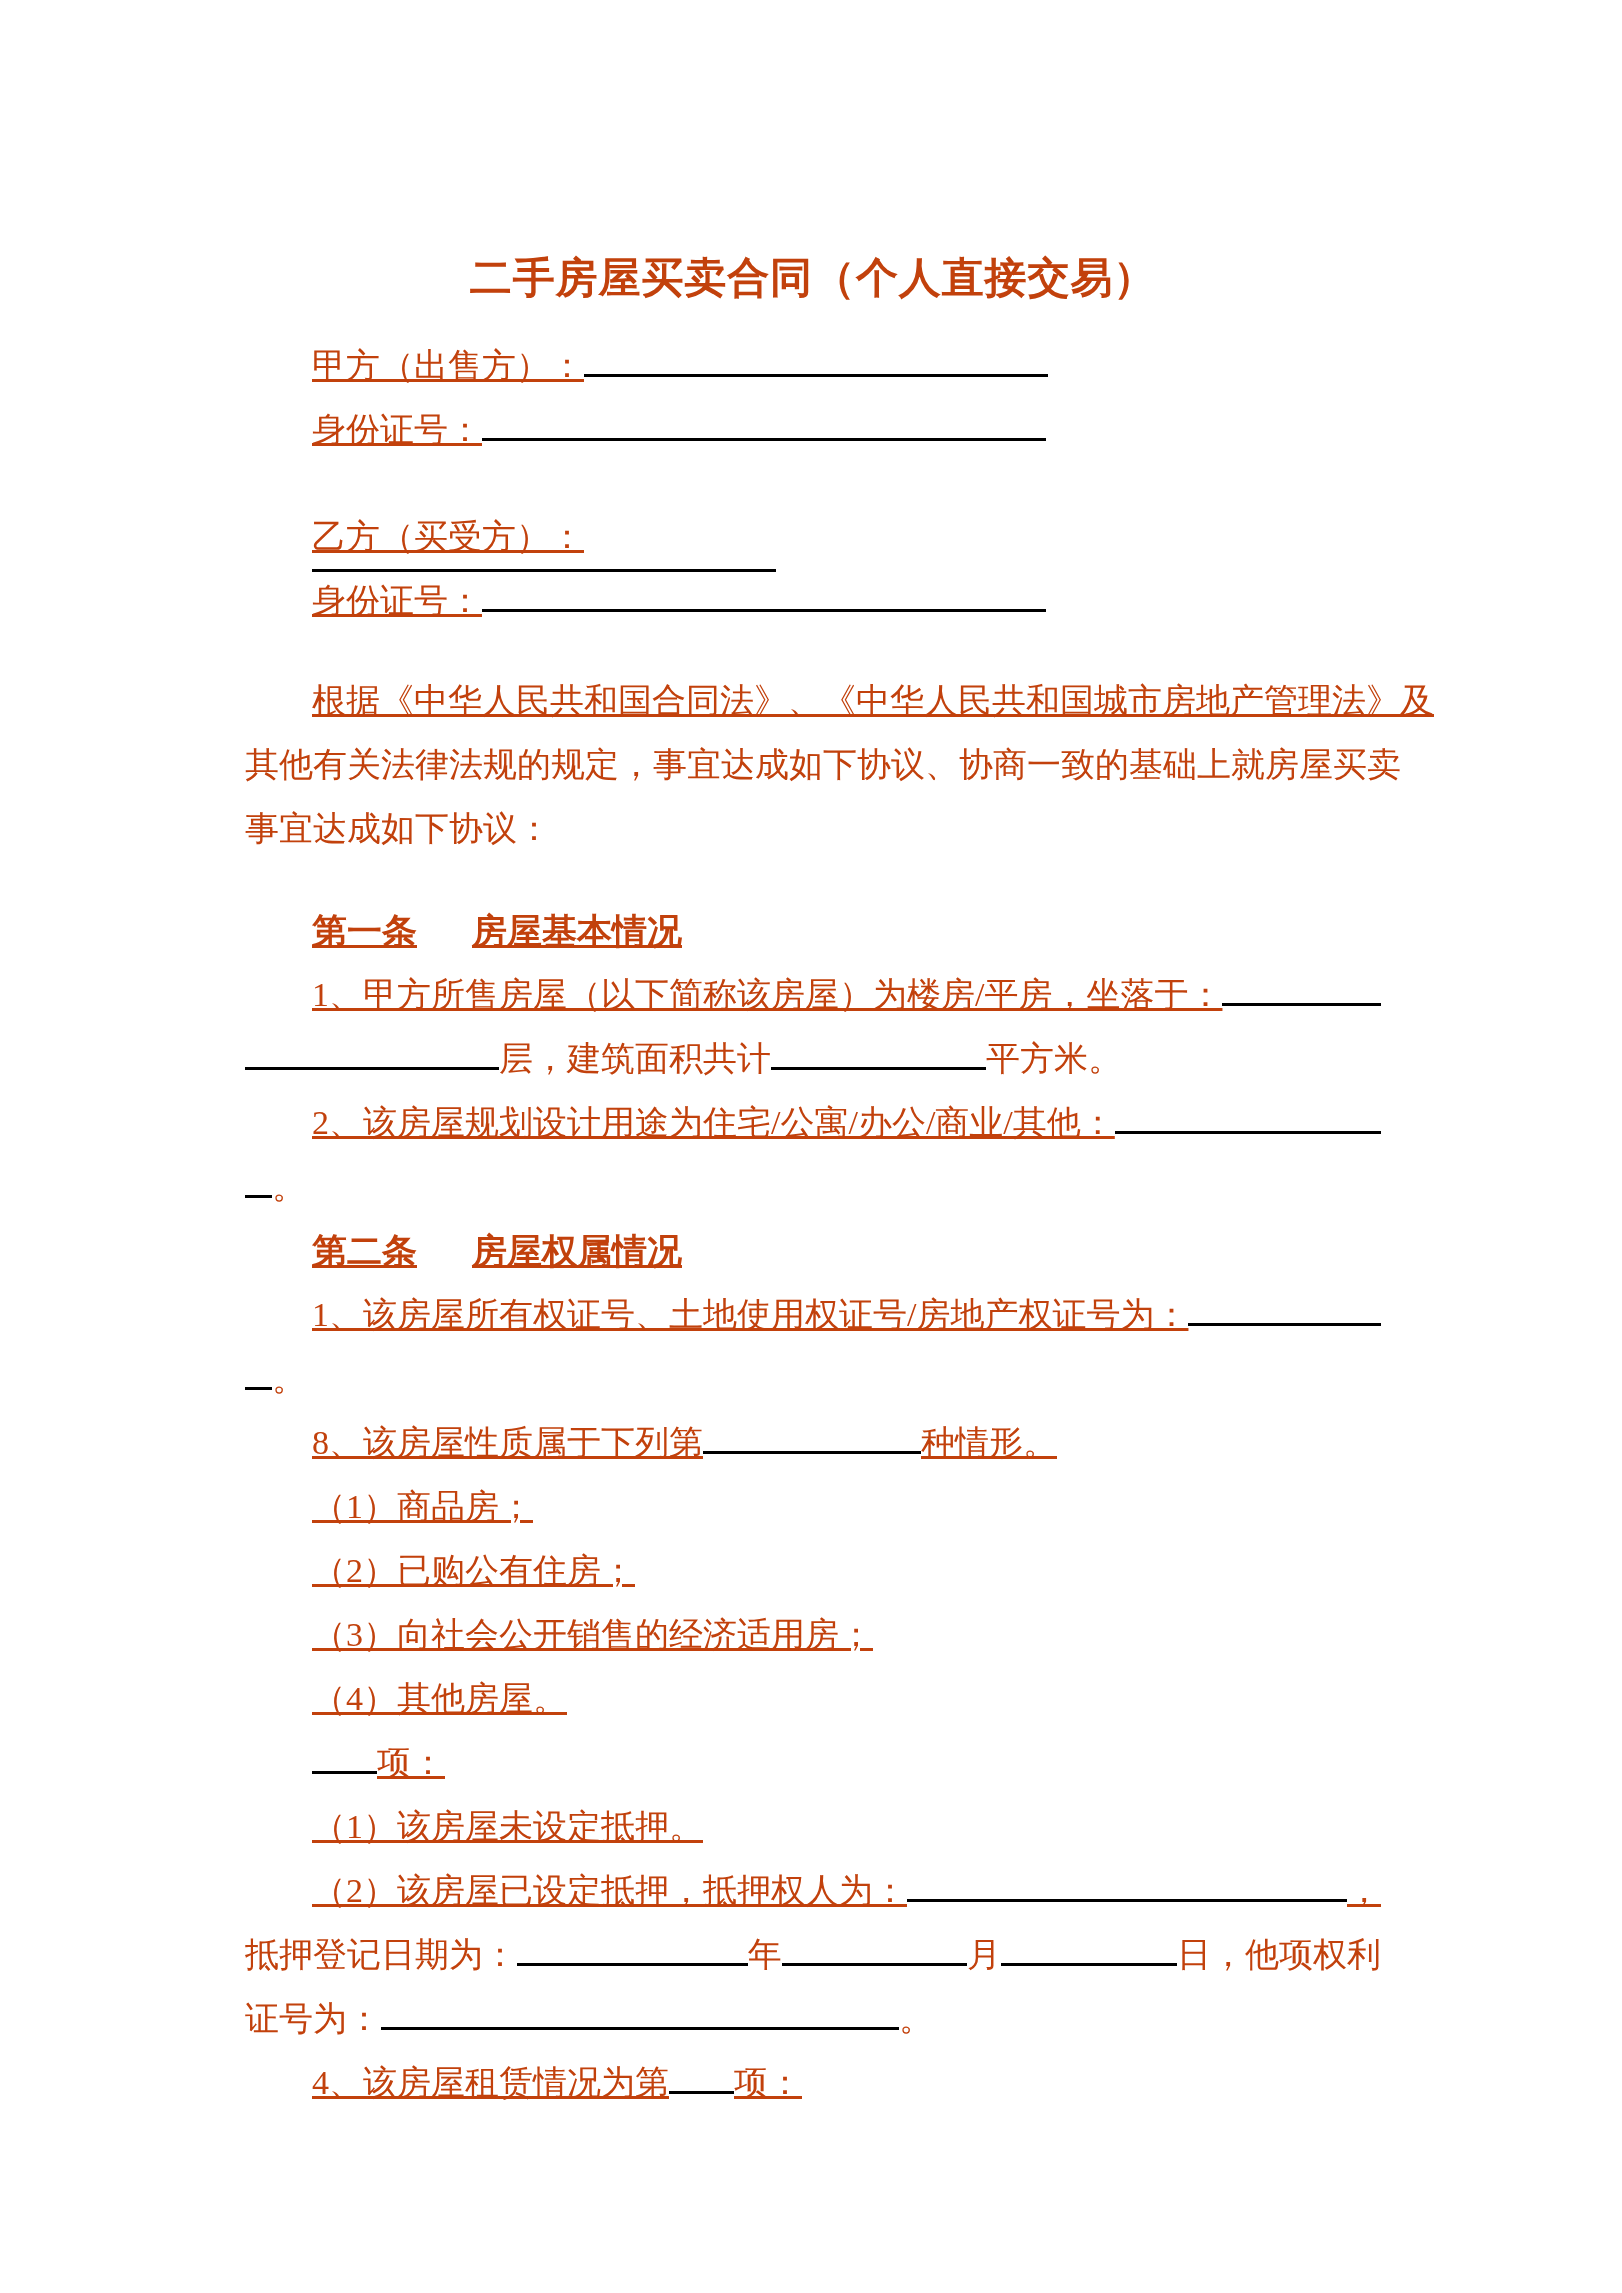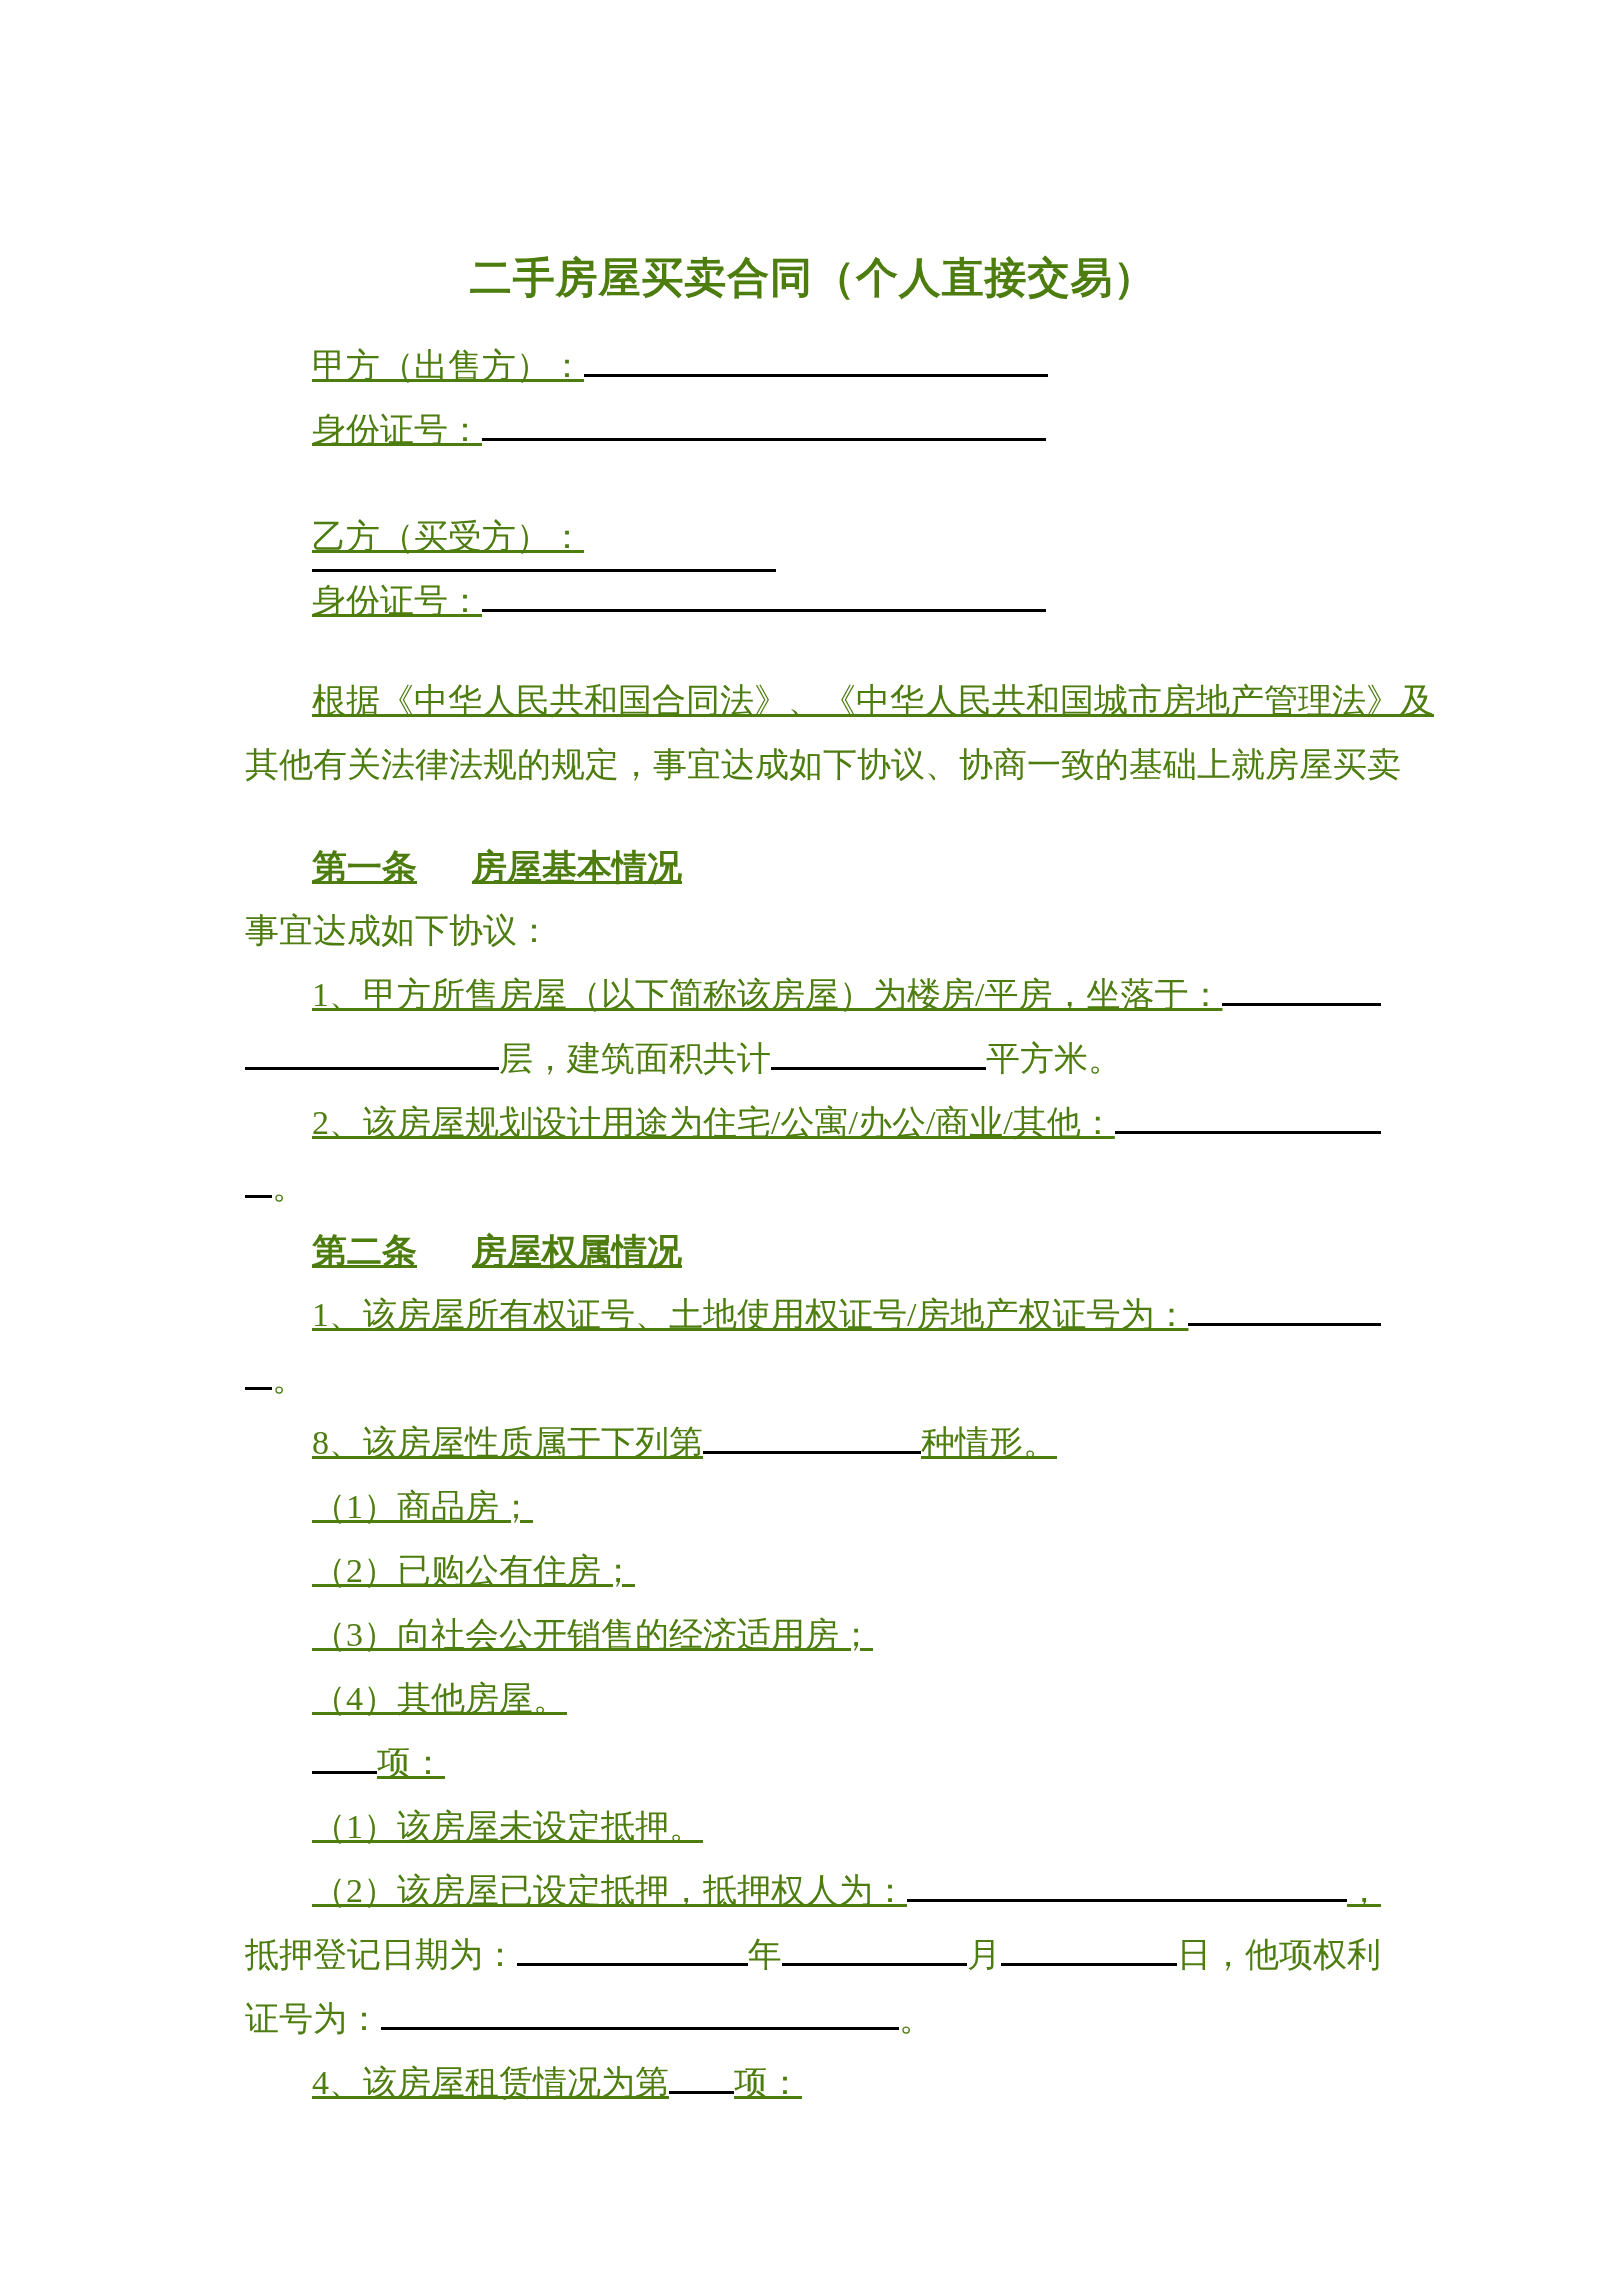--- a/index.html
+++ b/index.html
@@ -48,31 +48,31 @@
     border-bottom:3.6px solid #000000;
     margin-bottom:-6.4px;
     align-self:baseline;
   }
   .u.fill{flex:1 1 55px;}
   .gap{flex:0 0 auto;}
 </style>
 </head>
 <body>
 
-<div class="page" style="color: #4d7c0f; background: rgb(255, 255, 255); border-radius: 19px;">
+<div class="page" style="color: #c2410c; background: rgb(255, 255, 255); border-radius: 19px;">
   <h1 class="doc-title">二手房屋买卖合同（个人直接交易）</h1>
   <main id="doc-body">
       <p class="line indent"><span class="t">甲方（出售方）：</span><span class="u" style="border-bottom-color: rgb(0, 0, 0); width: 464px;"></span></p>
       <p class="line indent"><span class="t">身份证号：</span><span class="u" style="border-bottom-color: rgb(0, 0, 0); width: 564px;"></span></p>
       <p class="line indent" style="margin-top: 43px; flex-direction: column;"><span class="t">乙方（买受方）：</span><span class="u" style="border-bottom-color: rgb(0, 0, 0); width: 464px;"></span></p>
       <p class="line indent"><span class="t">身份证号：</span><span class="u" style="border-bottom-color: rgb(0, 0, 0); width: 564px;"></span></p>
       <p class="line indent" style="margin-top: 36px;"><span class="t">根据《中华人民共和国合同法》、《中华人民共和国城市房地产管理法》及</span></p>
       <p class="line"><span class="t">其他有关法律法规的规定，事宜达成如下协议、协商一致的基础上就房屋买卖</span></p>
+      <p class="line"><span class="t">事宜达成如下协议：</span></p>
       <p class="line indent heading" style="margin-top: 38px;"><span class="t">第一条</span><span class="gap" style="width: 55px;"></span><span class="t">房屋基本情况</span></p>
-      <p class="line"><span class="t">事宜达成如下协议：</span></p>
       <p class="line indent"><span class="t">1、甲方所售房屋（以下简称该房屋）为楼房/平房，坐落于：</span><span class="u fill" style="border-bottom-color: rgb(0, 0, 0);"></span></p>
       <p class="line"><span class="u" style="border-bottom-color: rgb(0, 0, 0); width: 27px;"></span><span class="u" style="border-bottom-color: rgb(0, 0, 0); width: 227px;"></span><span class="t">层，建筑面积共计</span><span class="u" style="border-bottom-color: rgb(0, 0, 0); width: 215px;"></span><span class="t">平方米。</span></p>
       <p class="line indent"><span class="t">2、该房屋规划设计用途为住宅/公寓/办公/商业/其他：</span><span class="u fill" style="border-bottom-color: rgb(0, 0, 0);"></span></p>
       <p class="line"><span class="u" style="border-bottom-color: rgb(0, 0, 0); width: 27px;"></span><span class="t">。</span></p>
       <p class="line indent heading"><span class="t">第二条</span><span class="gap" style="width: 55px;"></span><span class="t">房屋权属情况</span></p>
       <p class="line indent"><span class="t">1、该房屋所有权证号、土地使用权证号/房地产权证号为：</span><span class="u fill" style="border-bottom-color: rgb(0, 0, 0);"></span></p>
       <p class="line"><span class="u" style="border-bottom-color: rgb(0, 0, 0); width: 27px;"></span><span class="t">。</span></p>
       <p class="line indent"><span class="t">8、该房屋性质属于下列第</span><span class="u" style="border-bottom-color: rgb(0, 0, 0); width: 218px;"></span><span class="t">种情形。</span></p>
       <p class="line indent"><span class="t">（1）商品房；</span></p>
       <p class="line indent"><span class="t">（2）已购公有住房；</span></p>

